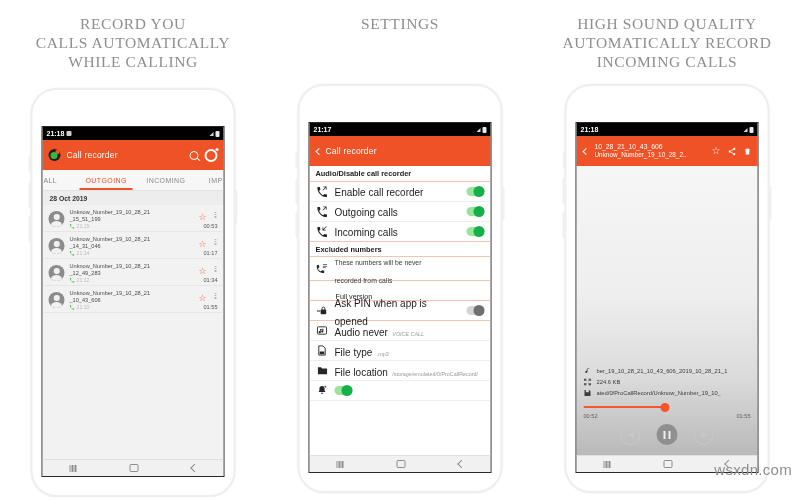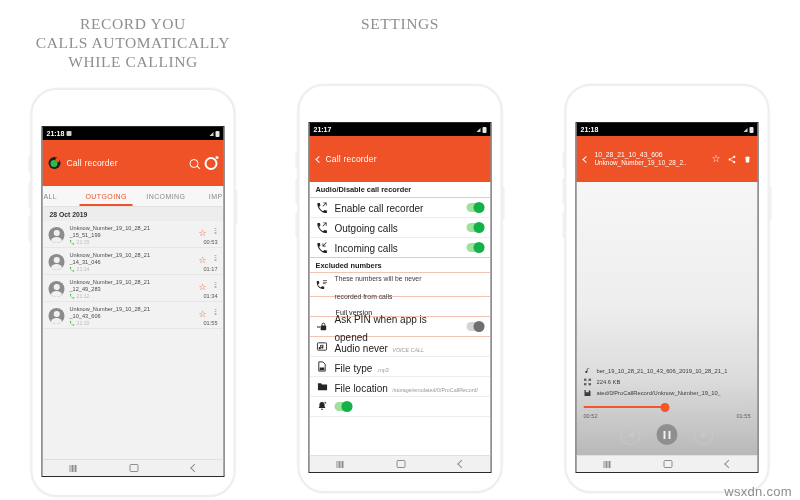--- a/index.html
+++ b/index.html
@@ -71,21 +71,21 @@
   .sb-icon{width:5px;height:5px;background:#cfcfcf;border-radius:1px;display:inline-block;}
   .sb-right{display:flex;align-items:center;gap:2px;}
   .sig{width:0;height:0;border-left:4px solid transparent;border-bottom:4px solid #d8d8d8;}
   .bat{width:4px;height:6px;background:#e8e8e8;border-radius:1px;}
 
   
   .appbar{
     background:#ef5226;color:#fff;
     flex:0 0 22px;
     display:flex;align-items:center;
-    padding:12px 6px;gap:6px;
+    padding:4px 6px;gap:6px;
   }
   .appbar .title{font-size:8.5px;letter-spacing:.2px;flex:1;}
   .app-logo{
     width:12px;height:12px;border-radius:50%;
     background:#1f1f1f;position:relative;flex:0 0 12px;
   }
   .app-logo:before{
     content:"";position:absolute;left:2px;top:2.5px;
     width:7px;height:7px;border-radius:50%;
     background:#2fbb46;
@@ -205,22 +205,22 @@
   .times{display:flex;justify-content:space-between;padding:1px 7px 0 7px;font-size:5.6px;color:#5d5d5d;}
   .controls{display:flex;align-items:center;justify-content:center;gap:16px;padding:5px 0 6px 0;}
   .cbtn{width:18px;height:18px;border-radius:50%;border:1.4px solid #c9c9c9;display:flex;align-items:center;justify-content:center;}
   .cbtn .tri-l{width:0;height:0;border-top:3.5px solid transparent;border-bottom:3.5px solid transparent;border-right:5px solid #c9c9c9;}
   .cbtn .tri-r{width:0;height:0;border-top:3.5px solid transparent;border-bottom:3.5px solid transparent;border-left:5px solid #c9c9c9;}
   .cbtn.main{width:21px;height:21px;background:#8f8f8f;border:none;}
   .cbtn.main i{width:2px;height:8px;background:#f0f0f0;display:block;}
   .cbtn.main .bars{display:flex;gap:2.5px;}
 
   .watermark{
-    position:absolute;right:8px;bottom:1px;
-    font-size:13px;color:#8e8e8e;letter-spacing:.3px;
+    position:absolute;right:8px;bottom:22px;
+    font-size:15px;color:#8e8e8e;letter-spacing:.3px;
     font-family:"Liberation Sans", sans-serif;
   }
 </style>
 </head>
 <body>
 
 <div class="stage">
 
   <div class="panel" id="panel-0">
     <div class="headline">RECORD YOU
@@ -518,20 +518,23 @@
             </div>
           <div class="nav-home"></div>
           <div class="nav-back"></div>
         </div>
 
       </div>
     </div>
   </div>
 
   <div class="panel" id="panel-2">
+    <div class="headline">HIGH SOUND QUALITY
+AUTOMATICALLY RECORD
+INCOMING CALLS</div>
     <div class="phone">
       <div class="side-btn a"></div>
       <div class="side-btn b"></div>
       <div class="side-btn c"></div>
       <div class="side-btn r"></div>
 
       <div class="screen">
 
         <div class="statusbar">
           <div class="sb-left">

